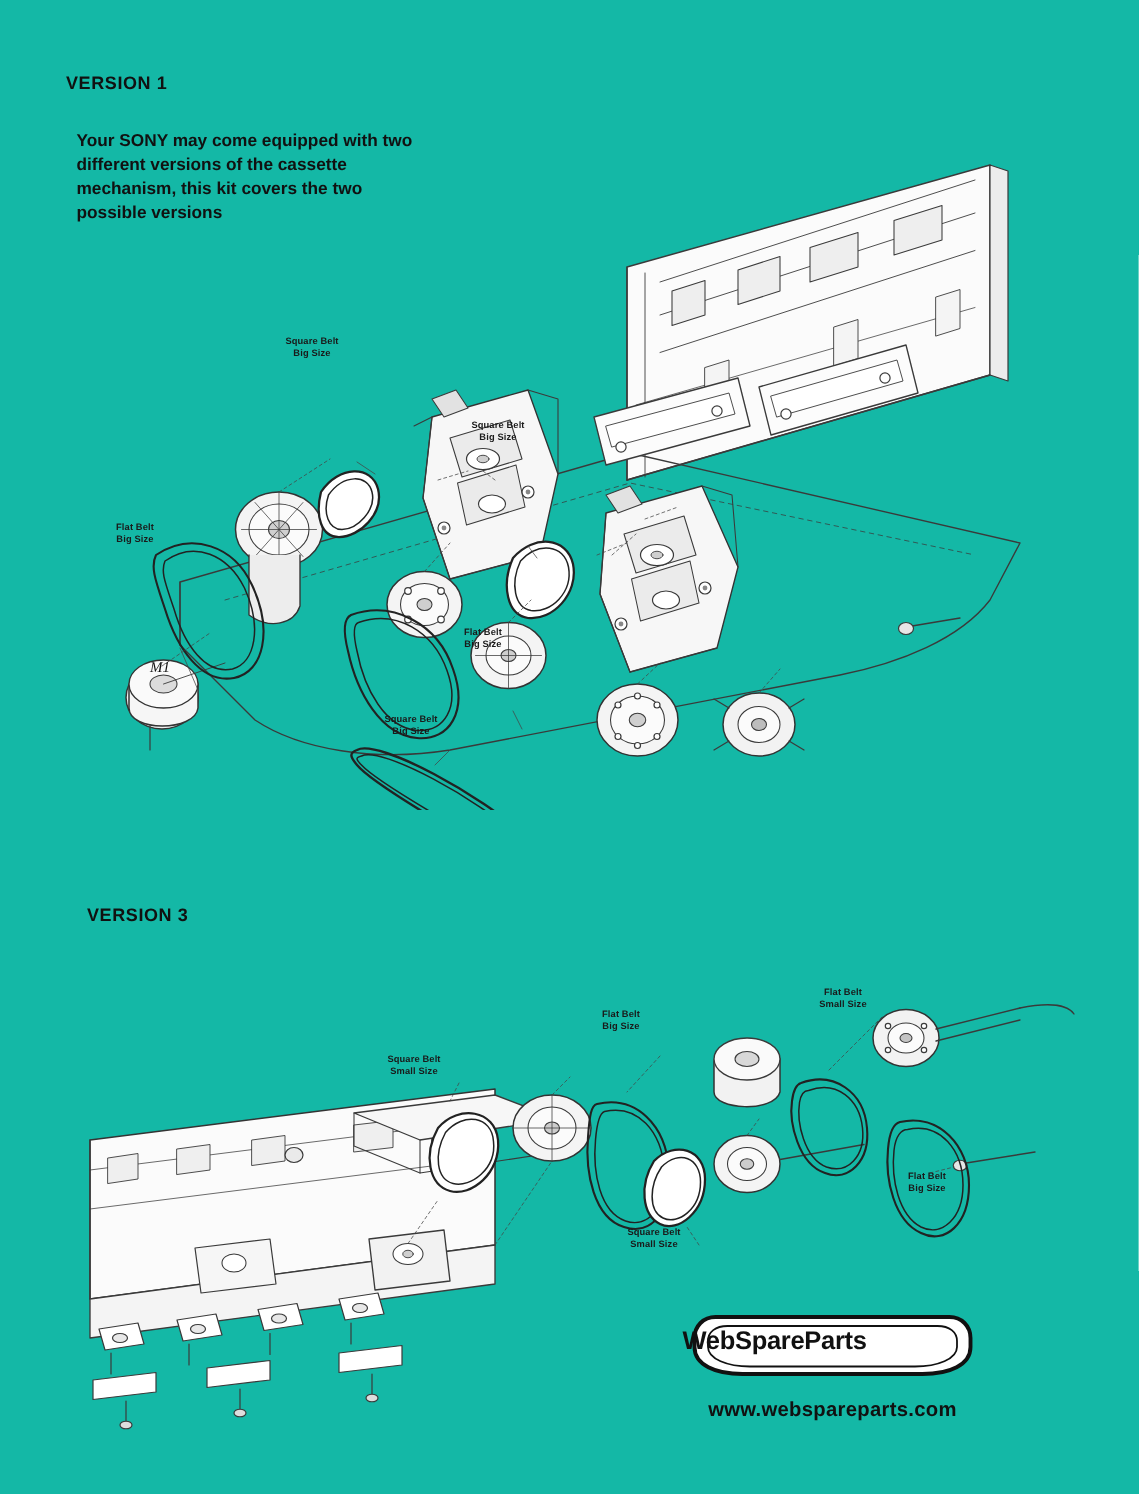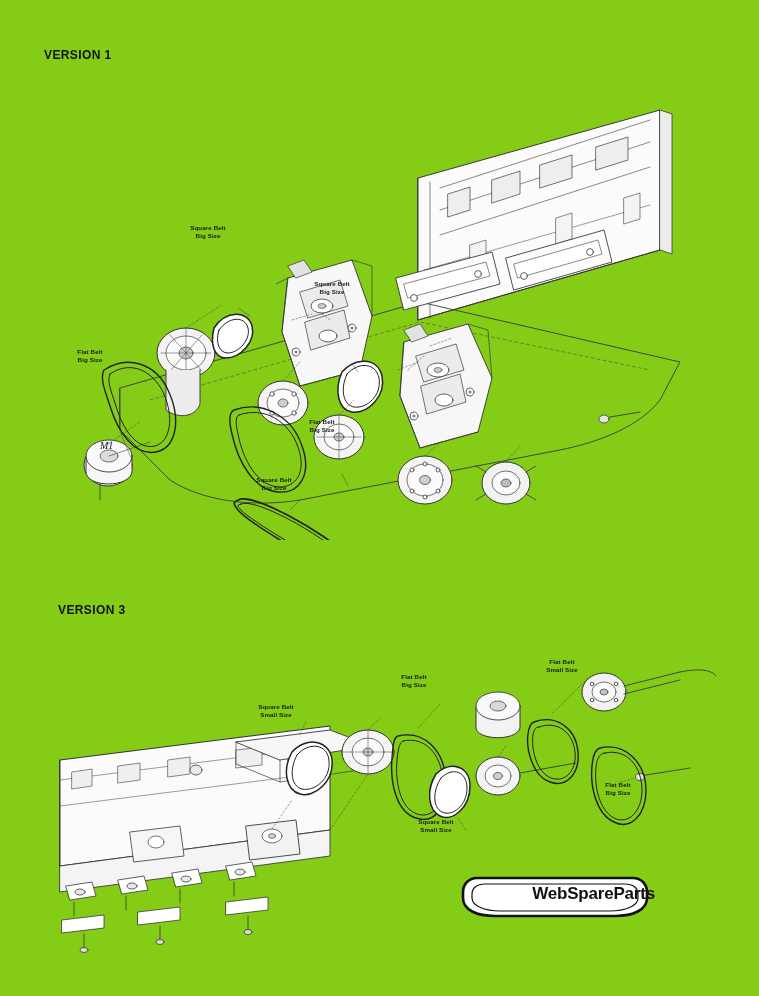--- a/index.html
+++ b/index.html
@@ -12,21 +12,21 @@
     height: 996px;
     font-family: "Liberation Sans", sans-serif;
     color: #000;
     position: relative;
     overflow: hidden;
   }
   .page {
     position: relative;
     width: 759px;
     height: 996px;
-    background: #84cc16;
+    background: #14b8a6;
   }
 
   
   .version-heading {
     position: absolute;
     font-family: "Liberation Sans", sans-serif;
     font-weight: bold;
     font-size: 12px;
     letter-spacing: 0.4px;
     color: #111;
@@ -82,21 +82,21 @@
     left: 455px;
     top: 872px;
     width: 200px;
     height: 48px;
   }
   #footer-logo .logo-text {
     position: absolute;
     left: 0;
     top: 12px;
     width: 200px;
-    text-align: right;
+    text-align: left;
     font-family: "Liberation Sans", sans-serif;
     font-weight: bold;
     font-size: 17px;
     letter-spacing: -0.2px;
     color: #111;
   }
   #footer-url {
     position: absolute;
     left: 415px;
     top: 932px;
@@ -109,20 +109,21 @@
     color: #111;
   }
 </style>
 </head>
 <body>
 
 <div class="page">
 
   <div class="version-heading" id="version1-heading">VERSION 1</div>
 
+  <div class="intro-note">Your SONY may come equipped with two different versions of the cassette mechanism, this kit covers the two possible versions</div>
 
   <div class="diagram" id="diagram-version1">
     <svg width="759" height="470" viewBox="0 0 759 470" xmlns="http://www.w3.org/2000/svg">
       <g fill="none" stroke="#3a3a3a" stroke-width="0.8" stroke-linejoin="round" stroke-linecap="round">
 
         <g>
           <path d="M418,108 L660,40 L660,180 L418,250 Z" fill="#fbfbfb" stroke="#3a3a3a" stroke-width="1"></path>
           <path d="M418,108 L418,250"></path>
           <path d="M430,112 L430,248" stroke-width="0.6"></path>
           <path d="M440,118 L650,50" stroke-width="0.6"></path>
@@ -463,14 +464,15 @@
 Small Size</div>
 
   <div id="footer-logo">
     <svg width="200" height="48" viewBox="0 0 200 48" xmlns="http://www.w3.org/2000/svg">
       <path d="M22,6 L178,6 C186,6 192,12 192,20 L192,26 C192,38 178,44 160,44 L40,44 C22,44 8,38 8,26 L8,20 C8,12 14,6 22,6 Z" fill="#ffffff" stroke="#111" stroke-width="2.6"></path>
       <path d="M30,12 L170,12 C178,12 183,16 183,22 L183,26 C183,34 170,39 155,39 L45,39 C30,39 17,34 17,26 L17,22 C17,16 22,12 30,12 Z" fill="#ffffff" stroke="#111" stroke-width="1.2"></path>
     </svg>
     <div class="logo-text">WebSpareParts</div>
   </div>
 
+  <div id="footer-url">www.webspareparts.com</div>
 
 </div>
 
 </body></html>

